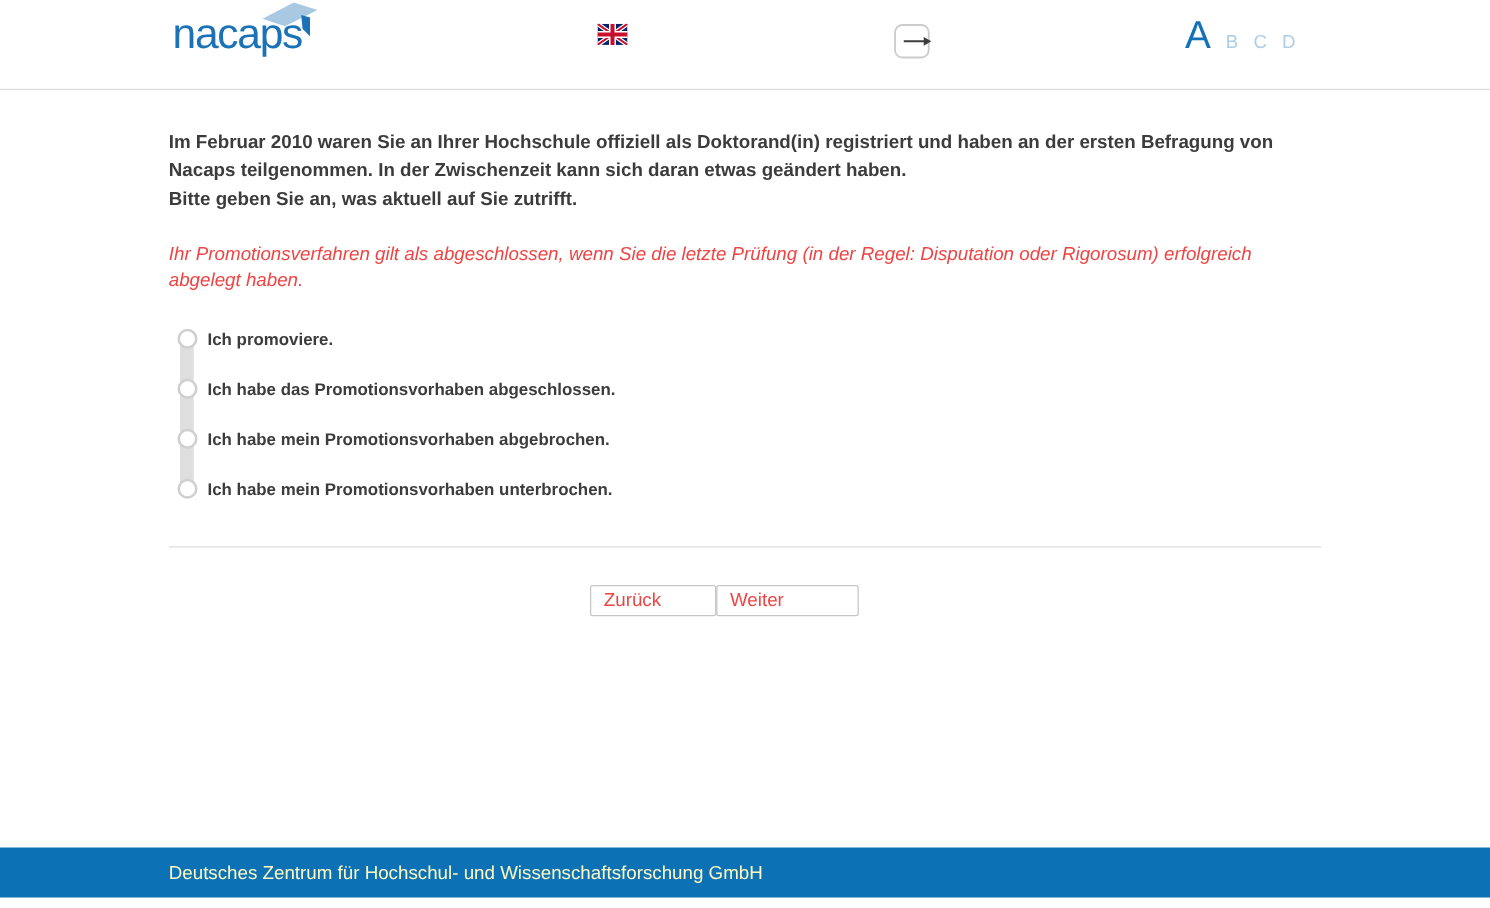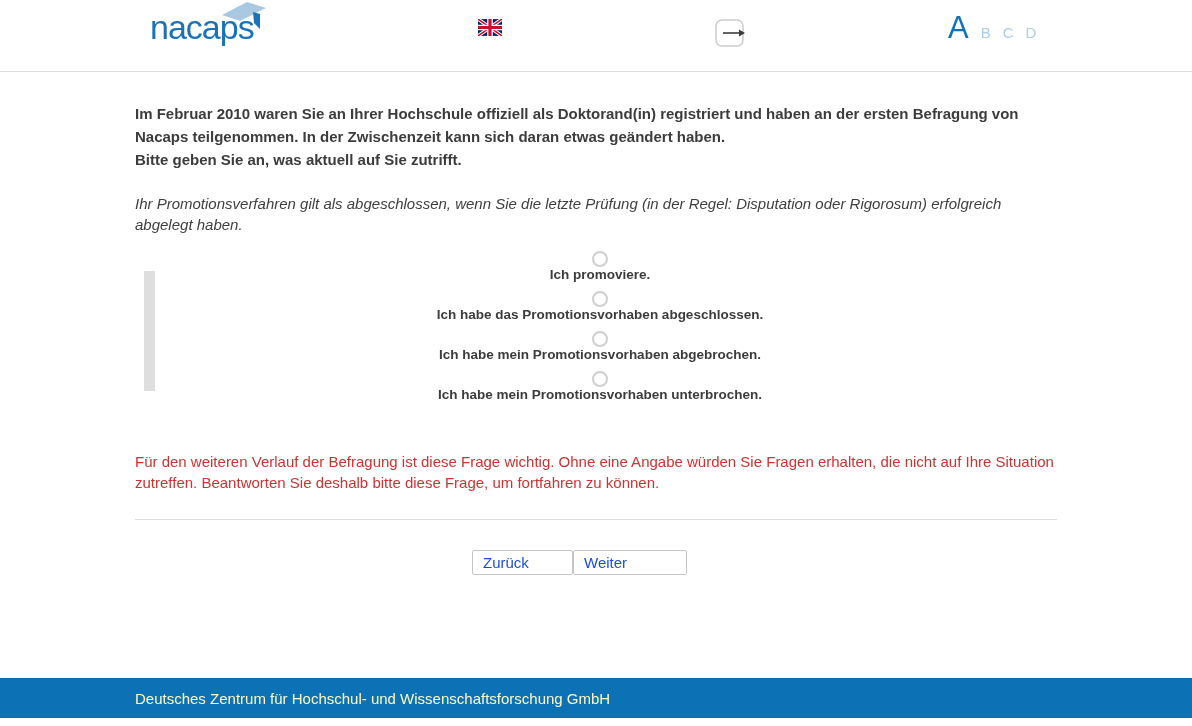--- a/index.html
+++ b/index.html
@@ -19,21 +19,21 @@
 
   
   .header {
     position: relative;
     height: 72px;
     background: #fff;
     border-bottom: 1px solid #dddddd;
   }
   .logo {
     position: absolute;
-    left: 150px;
+    left: 138px;
     top: 8px;
     display: inline-block;
   }
   .logo-text {
     font-size: 34px;
     color: #1b72b6;
     letter-spacing: -1px;
   }
   .logo-cap {
     position: absolute;
@@ -88,40 +88,39 @@
     font-weight: bold;
     font-size: 15px;
     line-height: 23px;
     white-space: pre-line;
   }
   .note {
     margin: 22px 0 0 0;
     font-style: italic;
     font-size: 15px;
     line-height: 21px;
-    color: #404040;
+    color: #ef4444;
   }
   .radio-group {
     position: relative;
     margin-top: 16px;
   }
   .connector {
     position: absolute;
     left: 9px;
     top: 20px;
     width: 11px;
     height: 120px;
     background: #dedede;
   }
   .radio-row {
     position: relative;
     display: flex;
     align-items: center;
     height: 40px;
-    flex-direction: column;
   }
   .radio-circle {
     position: relative;
     width: 16px;
     height: 16px;
     margin-left: 7px;
     border: 2px solid #cfcfcf;
     border-radius: 50%;
     background: #ffffff;
     cursor: pointer;
@@ -150,21 +149,21 @@
     padding-left: 337px;
     display: flex;
   }
   .nav-btn {
     height: 25px;
     background: #ffffff;
     border: 1px solid #c6c6c6;
     border-radius: 2px;
     font-family: "Liberation Sans", sans-serif;
     font-size: 15px;
-    color: #1d4ed8;
+    color: #ef4444;
     text-align: left;
     padding: 1px 0 2px 10px;
     cursor: pointer;
   }
   .btn-back { width: 101px; }
   .btn-next { width: 114px; margin-left: 0px; }
 
   
   .footer {
     position: absolute;
@@ -241,21 +240,20 @@
       <div class="radio-row">
         <span class="radio-circle"></span>
         <span class="radio-label">Ich habe mein Promotionsvorhaben abgebrochen.</span>
       </div>
       <div class="radio-row">
         <span class="radio-circle"></span>
         <span class="radio-label">Ich habe mein Promotionsvorhaben unterbrochen.</span>
       </div>
     </div>
 
-    <p class="warning">Für den weiteren Verlauf der Befragung ist diese Frage wichtig. Ohne eine Angabe würden Sie Fragen erhalten, die nicht auf Ihre Situation zutreffen. Beantworten Sie deshalb bitte diese Frage, um fortfahren zu können.</p>
 
     <hr class="divider">
 
     <div class="button-row">
       <button class="nav-btn btn-back">Zurück</button>
       <button class="nav-btn btn-next">Weiter</button>
     </div>
   </div>
 
   <div class="footer">

